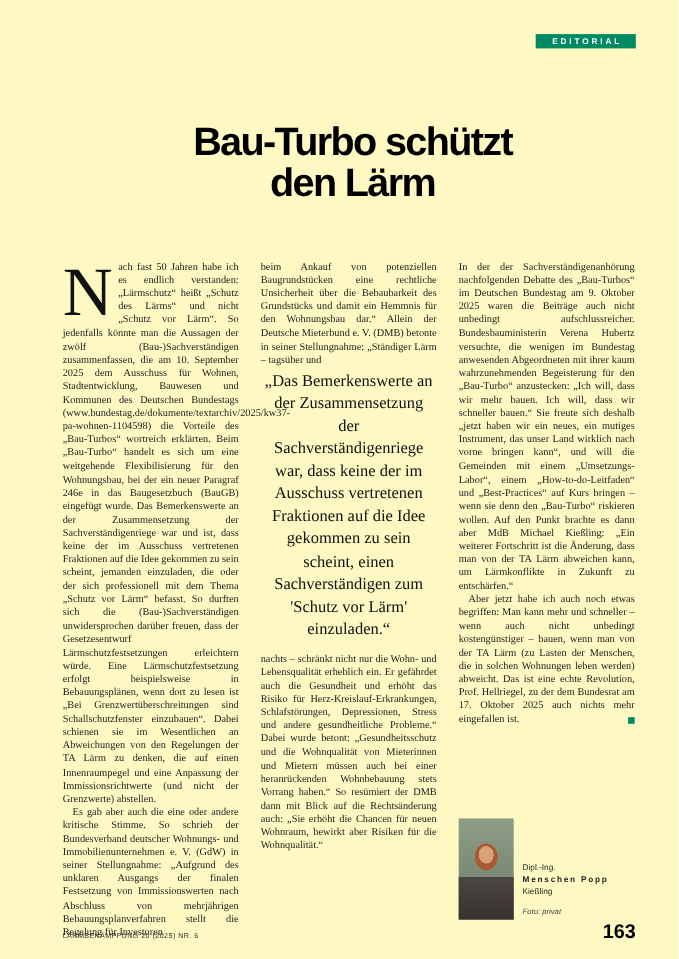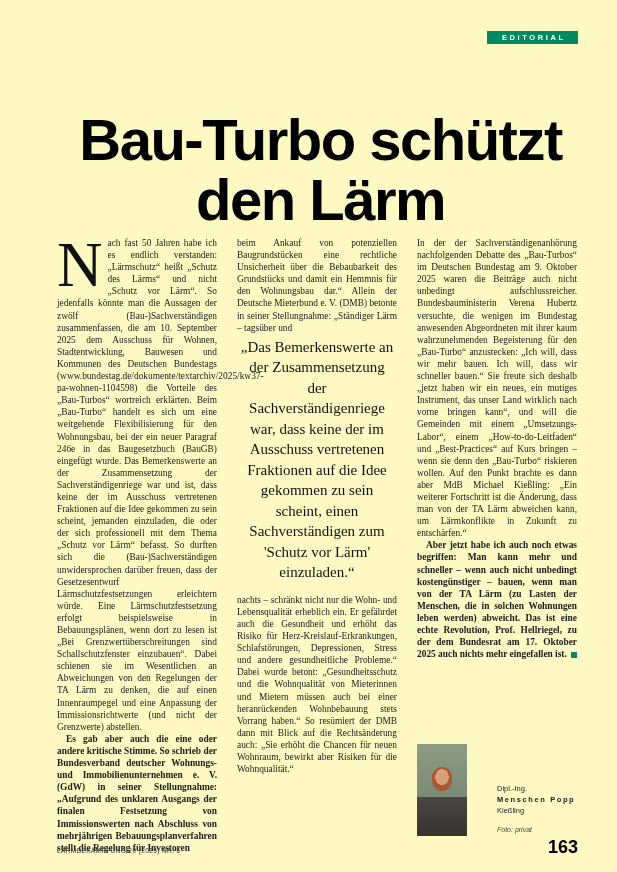--- a/index.html
+++ b/index.html
@@ -10,34 +10,34 @@
   }
   .section-tag {
     position:absolute; top:31px; left:487px; width:91px; height:13px;
     background:var(--accent,#008a63); color:#fff;
     font-family:"Liberation Sans", sans-serif; font-size:7.5px; font-weight:bold;
     letter-spacing:2.6px; display:flex; align-items:center; justify-content:center;
     text-transform:uppercase; text-indent:2.6px;
   }
   .headline {
     position:absolute; top:110px; left:0; width:100%; text-align:center;
-    font-family:"Liberation Sans", sans-serif; font-weight:700; font-size:58px;
+    font-family:"Liberation Sans", sans-serif; font-weight:700; font-size:36px;
     line-height:1.04; letter-spacing:-1.5px; color:#000;padding-left:24px;
   }
   .headline .hl { display:block; }
   .columns {
     position:absolute; top:237px; left:57px; width:521px;
     display:flex; gap:20px;
   }
   .col { width:160px; flex:0 0 160px; }
   .body-p {
     font-size:9.4px; line-height:12.1px; text-align:justify;
     hyphens:auto; -webkit-hyphens:auto; color:#1a1a1a;
   }
-  .indent { text-indent:9px;font-weight:bold; }
+  .indent { text-indent:9px; }
   .dropcap {
     float:left; font-size:63px; line-height:50px; padding:3px 5px 0 0;
     font-weight:400; color:#111;
   }
   .pullquote {
     margin:3px 1px 11px; font-size:15px; line-height:20.5px;
     text-align:center; color:#111;
   }
   .endmark {
     float:right; width:6px; height:6px; background:var(--accent,#008a63);
@@ -45,21 +45,21 @@
   }
   .author { margin-top:84px; display:flex; gap:8px; }
   .photo {
     width:50px; height:92px; flex:0 0 50px;
     background:
       radial-gradient(ellipse 11px 13px at 50% 36%, #d9a07c 0 60%, rgba(0,0,0,0) 62%),
       radial-gradient(ellipse 17px 20px at 50% 38%, #a85a32 0 60%, rgba(0,0,0,0) 62%),
       linear-gradient(rgba(0,0,0,0) 0 58%, #4a4644 58%, #35322f 100%),
       linear-gradient(#8d9c85, #6d7d68);
   }
-  .caption { font-family:"Liberation Sans", sans-serif; font-size:7.5px; padding-top:40px; color:#222;margin-left:22px; }
+  .caption { font-family:"Liberation Sans", sans-serif; font-size:7.5px; padding-top:40px; color:#222; }
   .cap-degree { margin-bottom:2px; }
   .cap-name { font-weight:bold; letter-spacing:1.6px; margin-bottom:2px; white-space:nowrap; }
   .cap-loc { margin-bottom:11px; }
   .cap-credit { font-style:italic; font-size:7px; color:#444; }
   .footer {
     position:absolute; left:57px; right:39px; bottom:14px;
     display:flex; justify-content:space-between; align-items:baseline;
   }
   .journal { font-family:"Liberation Sans", sans-serif; font-size:6.5px; letter-spacing:0.4px; color:#333; }
   .pagenum { font-family:"Liberation Sans", sans-serif; font-size:18px; font-weight:bold; color:#000; }

